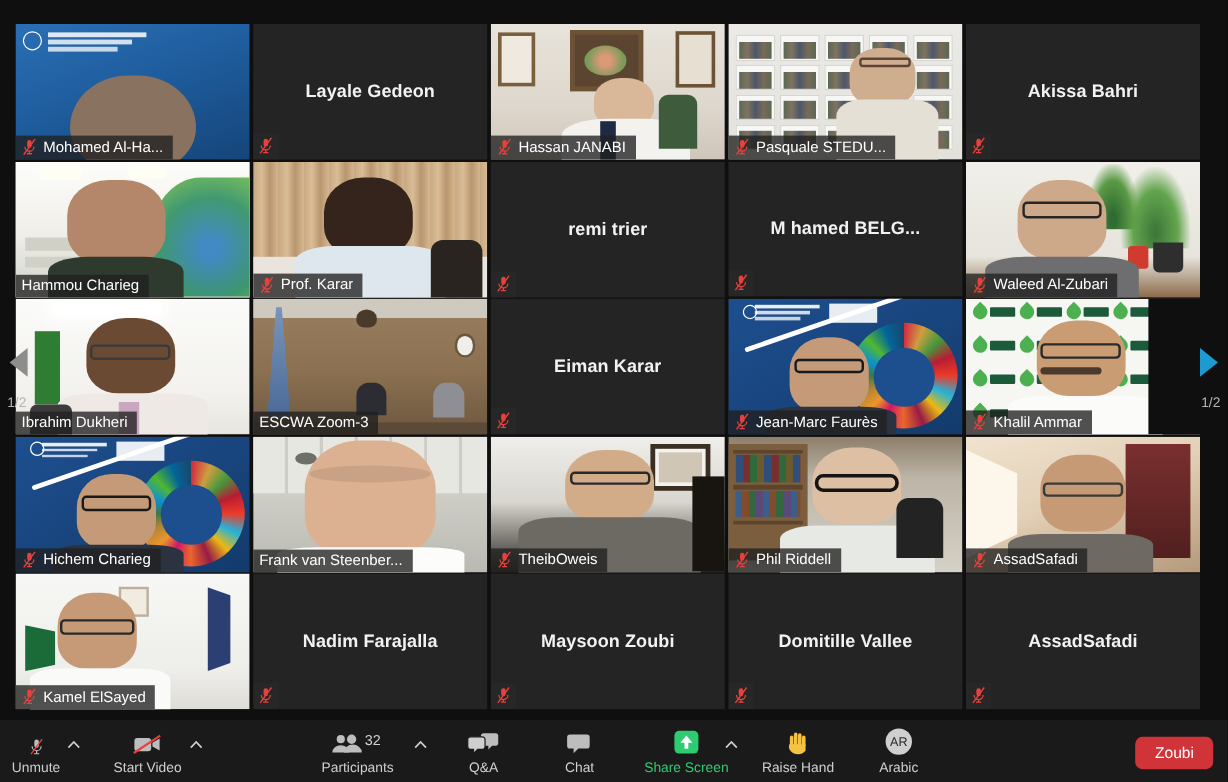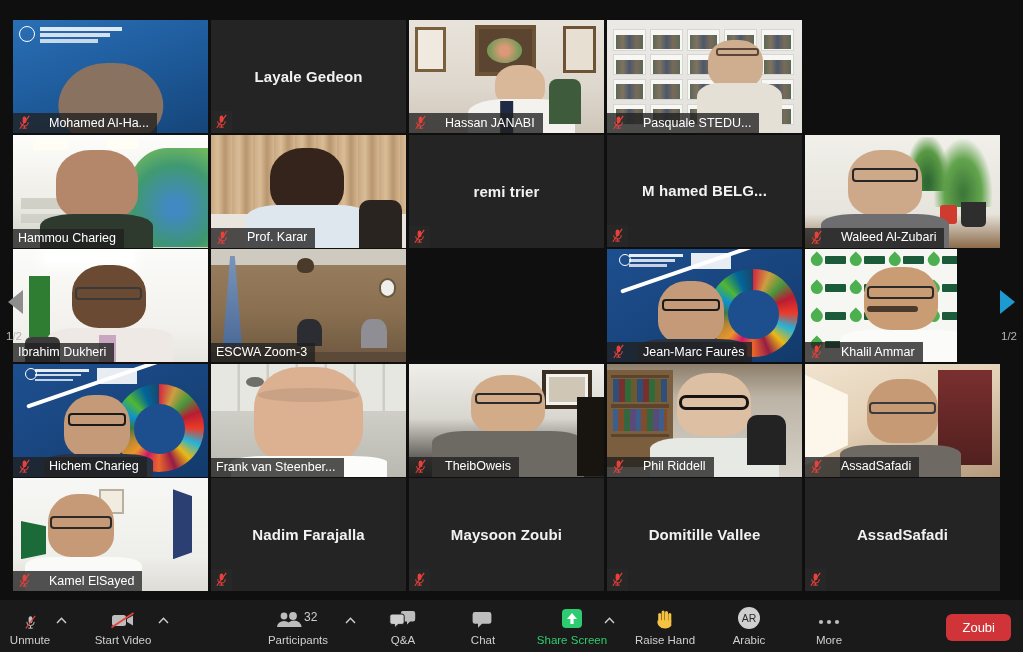--- a/index.html
+++ b/index.html
@@ -28,21 +28,21 @@
   .tile-video .vbg { position:absolute; inset:0; }
 
   .tile-name-center {
     position:absolute; inset:0;
     display:flex; align-items:center; justify-content:center;
     color:#f2f2f2; font-size:15px; font-weight:bold;
     letter-spacing:.1px; text-align:center; padding:0 8px;
   }
   .tile-namebar {
     position:absolute; left:0; bottom:0;
-    display:flex; align-items:center; gap:18px;
+    display:flex; align-items:center; gap:5px;
     background:rgba(32,32,32,.78);
     padding:2px 8px 3px 5px;
     max-width:96%;
   }
   .tile-namebar .nm {
     color:#ffffff; font-size:12.5px; white-space:nowrap;
     overflow:hidden; text-overflow:ellipsis;
   }
   .mute-only {
     position:absolute; left:0; bottom:0;
@@ -313,20 +313,32 @@
               <rect x="7" y="2.5" width="6" height="10.5" rx="3" fill="#e8413c"></rect>
               <path d="M4 11.5 a6 6 0 0 0 12 0" stroke="#e8413c" stroke-width="1.7" fill="none"></path>
               <line x1="10" y1="17" x2="10" y2="21" stroke="#e8413c" stroke-width="1.7"></line>
               <line x1="6.5" y1="21" x2="13.5" y2="21" stroke="#e8413c" stroke-width="1.7"></line>
               <line x1="2.5" y1="22" x2="17.5" y2="1.5" stroke="#e8413c" stroke-width="1.9"></line>
             </svg>
           </span>
           <span class="nm">Pasquale STEDU...</span>
         </div>
       </div>
+      <div class="tile" style="left: 805px; top: 20px; width: 195px; height: 113px;">
+        <div class="tile-name-center">Akissa Bahri</div>
+        <div class="mute-only">
+          <svg class="mic-mute" viewBox="0 0 20 24">
+            <rect x="7" y="2.5" width="6" height="10.5" rx="3" fill="#e8413c"></rect>
+            <path d="M4 11.5 a6 6 0 0 0 12 0" stroke="#e8413c" stroke-width="1.7" fill="none"></path>
+            <line x1="10" y1="17" x2="10" y2="21" stroke="#e8413c" stroke-width="1.7"></line>
+            <line x1="6.5" y1="21" x2="13.5" y2="21" stroke="#e8413c" stroke-width="1.7"></line>
+            <line x1="2.5" y1="22" x2="17.5" y2="1.5" stroke="#e8413c" stroke-width="1.9"></line>
+          </svg>
+        </div>
+      </div>
       <div class="tile speaking" style="left: 13px; top: 134.5px; width: 195px; height: 113px;">
         <div class="tile-video">
           <div class="vbg" style="background: linear-gradient(rgb(253, 253, 251) 0%, rgb(239, 238, 232) 55%, rgb(207, 210, 198) 100%);">
             <div style="position: absolute; inset: 0px;">
               <div style="position:absolute;right:0;top:12%;width:42%;height:88%;border-radius:50% 0 0 0;background:radial-gradient(circle at 60% 60%,#2e7fbf 10%,#2d8f63 55%,#7cc242 100%);opacity:.9;"></div>
             </div>
             <div style="position: absolute; inset: 0px;">
               <div style="position:absolute;left:4%;top:56%;width:46%;height:10%;background:#c9c9bf;opacity:.8;"></div>
             </div>
             <div style="position: absolute; inset: 0px;">
@@ -494,20 +506,32 @@
             <div style="position: absolute; inset: 0px;">
               <div style="position:absolute;right:10%;top:62%;width:13%;height:26%;background:#8e8e94;border-radius:40% 40% 0 0;"></div>
             </div>
             <div style="position: absolute; inset: 0px;">
               <div style="position:absolute;left:0;bottom:0;width:100%;height:9%;background:#5b4a37;"></div>
             </div>
           </div>
         </div>
         <div class="tile-namebar">
           <span class="nm">ESCWA Zoom-3</span>
+        </div>
+      </div>
+      <div class="tile" style="left: 409px; top: 249px; width: 195px; height: 113px;">
+        <div class="tile-name-center">Eiman Karar</div>
+        <div class="mute-only">
+          <svg class="mic-mute" viewBox="0 0 20 24">
+            <rect x="7" y="2.5" width="6" height="10.5" rx="3" fill="#e8413c"></rect>
+            <path d="M4 11.5 a6 6 0 0 0 12 0" stroke="#e8413c" stroke-width="1.7" fill="none"></path>
+            <line x1="10" y1="17" x2="10" y2="21" stroke="#e8413c" stroke-width="1.7"></line>
+            <line x1="6.5" y1="21" x2="13.5" y2="21" stroke="#e8413c" stroke-width="1.7"></line>
+            <line x1="2.5" y1="22" x2="17.5" y2="1.5" stroke="#e8413c" stroke-width="1.9"></line>
+          </svg>
         </div>
       </div>
       <div class="tile" style="left: 607px; top: 249px; width: 195px; height: 113px;">
         <div class="tile-video">
           <div class="vbg" style="background: linear-gradient(150deg, rgb(29, 79, 143) 0%, rgb(25, 69, 126) 50%, rgb(18, 58, 108) 100%);">
             <div style="position: absolute; inset: 0px;">
               <div style="position:absolute;right:2%;top:18%;width:46%;height:78%;border-radius:50%;background:conic-gradient(#e5243b,#dda63a,#4c9f38,#c5192d,#ff3a21,#26bde2,#fcc30b,#a21942,#fd6925,#dd1367,#fd9d24,#bf8b2e,#3f7e44,#0a97d9,#56c02b,#00689d,#19486a);opacity:.92;"></div>
             </div>
             <div style="position: absolute; inset: 0px;">
               <div style="position:absolute;right:12%;top:36%;width:26%;height:44%;border-radius:50%;background:#1d4f8f;"></div>
@@ -1099,26 +1123,16 @@
     <div class="tb-item" style="left:721px; width:56px;">
       <span class="tb-ico">
         <svg width="24" height="24" viewBox="0 0 24 24">
           <circle cx="12" cy="12" r="11" fill="#cfcfcf"></circle>
           <text x="12" y="16" text-anchor="middle" font-family="Liberation Sans, sans-serif" font-size="10.5" fill="#2b2b2b">AR</text>
         </svg>
       </span>
       <span class="tb-lbl">Arabic</span>
     </div>
 
-    <div class="tb-item" style="left:800px; width:58px;">
-      <span class="tb-ico">
-        <svg width="28" height="18" viewBox="0 0 28 18">
-          <circle cx="6" cy="10" r="2.1" fill="#bdbdbd"></circle>
-          <circle cx="14" cy="10" r="2.1" fill="#bdbdbd"></circle>
-          <circle cx="22" cy="10" r="2.1" fill="#bdbdbd"></circle>
-        </svg>
-      </span>
-      <span class="tb-lbl">More</span>
-    </div>
 
     <button id="leave-btn">Zoubi</button>
   </div>
 </div>
 
 </body></html>

